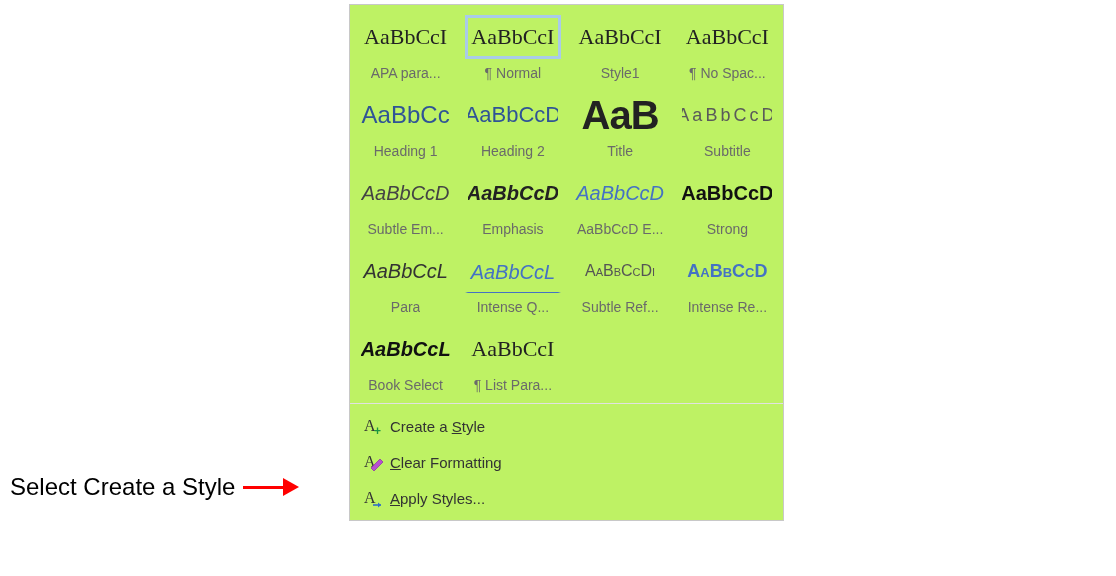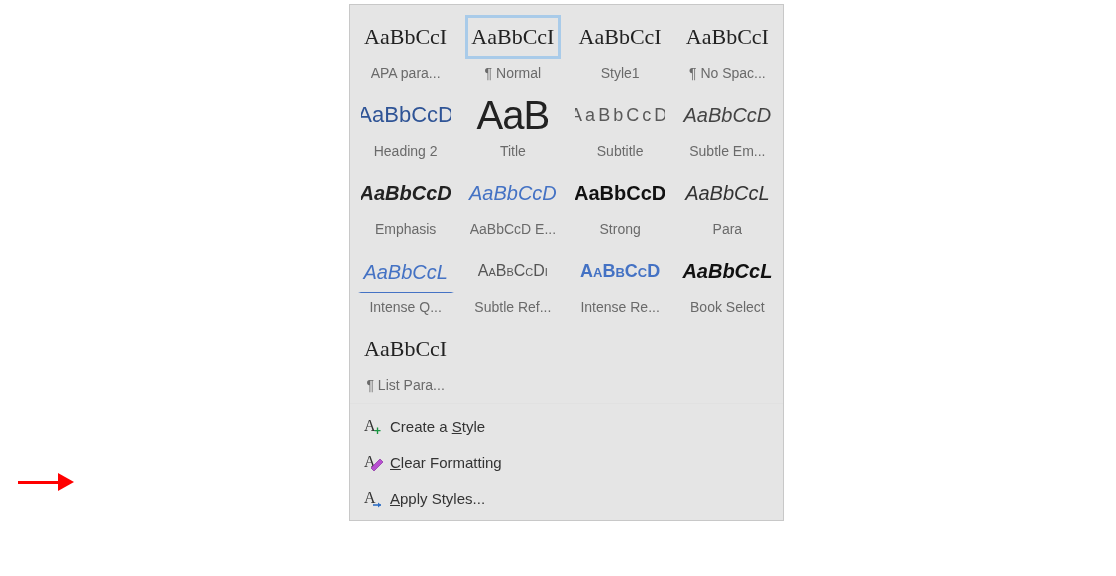--- a/index.html
+++ b/index.html
@@ -35,21 +35,21 @@
     border-top: 9px solid transparent;
     border-bottom: 9px solid transparent;
     border-left: 16px solid #ff0000;
   }
   .panel {
     position: absolute;
     left: 349px;
     top: 4px;
     width: 435px;
     border: 1px solid #c8c8c8;
-    background: #e5e5e5;
+    background: #bef264;
   }
   .grid {
     display: grid;
     grid-template-columns: repeat(4, 1fr);
     padding: 6px 2px 2px 2px;
   }
   .cell {
     display: flex;
     flex-direction: column;
     align-items: center;
@@ -79,21 +79,21 @@
     color: #6a6a6a;
     text-align: right;
     max-width: 100px;
     overflow: hidden;
     white-space: nowrap;
     text-overflow: ellipsis;
   }
   
   .p-heading1 { color: #2f5496; font-family: "Segoe UI Light","Segoe UI",Arial,sans-serif; font-weight: 300; font-size: 24px;}
   .p-heading2 { color: #2f5496; font-family: "Segoe UI Light","Segoe UI",Arial,sans-serif; font-weight: 300; font-size: 22px;}
-  .p-title { font-family: "Segoe UI Light","Segoe UI",Arial,sans-serif; font-weight: 400; font-size: 40px; letter-spacing:-1px;}
+  .p-title { font-family: "Segoe UI Light","Segoe UI",Arial,sans-serif; font-weight: 700; font-size: 40px; letter-spacing:-1px;}
   .p-subtitle { font-family: "Segoe UI",Arial,sans-serif; color:#5a5a5a; font-size:18px; letter-spacing: 3px;}
   .p-subtleem { font-style: italic; color:#444; font-family: "Segoe UI",Arial,sans-serif; font-size:20px;}
   .p-emphasis { font-style: italic; font-weight: bold; color:#222; font-family: "Segoe UI",Arial,sans-serif; font-size:20px;}
   .p-intense { font-style: italic; color:#4472c4; font-family: "Segoe UI",Arial,sans-serif; font-size:20px;}
   .p-strong { font-weight: bold; font-family: "Segoe UI",Arial,sans-serif; font-size:20px; color:#111;}
   .p-quote { font-style: italic; font-family: "Segoe UI",Arial,sans-serif; font-size:20px; color:#333;}
   .p-intenseq { font-style: italic; color:#4472c4; font-family: "Segoe UI",Arial,sans-serif; font-size:20px; border-bottom:1px solid #4472c4;}
   .p-subtleref { font-family: "Segoe UI",Arial,sans-serif; font-size:16px; font-variant: small-caps; color:#555;}
   .p-intenseref { font-family: "Segoe UI",Arial,sans-serif; font-size:18px; font-variant: small-caps; color:#4472c4; font-weight:600;}
   .p-booktitle { font-style: italic; font-weight: bold; font-family: "Segoe UI",Arial,sans-serif; font-size:20px; color:#111;}
@@ -112,20 +112,21 @@
     cursor: pointer;
   }
   .mi-icon { width: 26px; display:flex; align-items:center; justify-content:flex-start; }
   .mi-text .ul { text-decoration: underline; }
   svg { display:block; }
 </style>
 </head>
 <body>
 
 <div class="callout">
+  <span>Select Create a Style</span>
   <span class="arrow">
     <span class="arrow-line"></span>
       <span class="arrow-head"></span>
   </span>
 </div>
 
 <div class="panel">
   <div class="grid" id="grid">
       <div class="cell">
         <div class="preview ">AaBbCcI</div>
@@ -137,20 +138,24 @@
       </div>
       <div class="cell">
         <div class="preview ">AaBbCcI</div>
         <div class="label">Style1</div>
       </div>
       <div class="cell">
         <div class="preview ">AaBbCcI</div>
         <div class="label">¶ No Spac...</div>
       </div>
       <div class="cell">
+        <div class="preview p-heading1">AaBbCc</div>
+        <div class="label">Heading 1</div>
+      </div>
+      <div class="cell">
         <div class="preview p-heading2">AaBbCcD</div>
         <div class="label">Heading 2</div>
       </div>
       <div class="cell">
         <div class="preview p-title">AaB</div>
         <div class="label">Title</div>
       </div>
       <div class="cell">
         <div class="preview p-subtitle">AaBbCcD</div>
         <div class="label">Subtitle</div>

